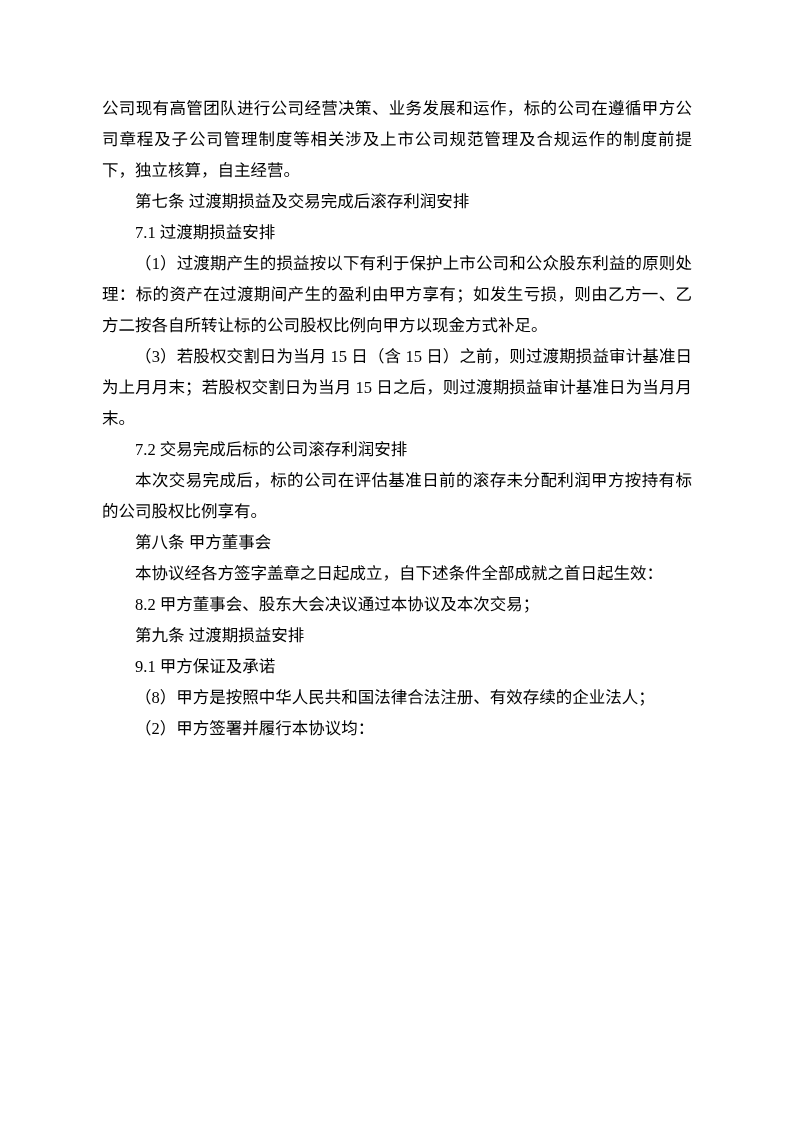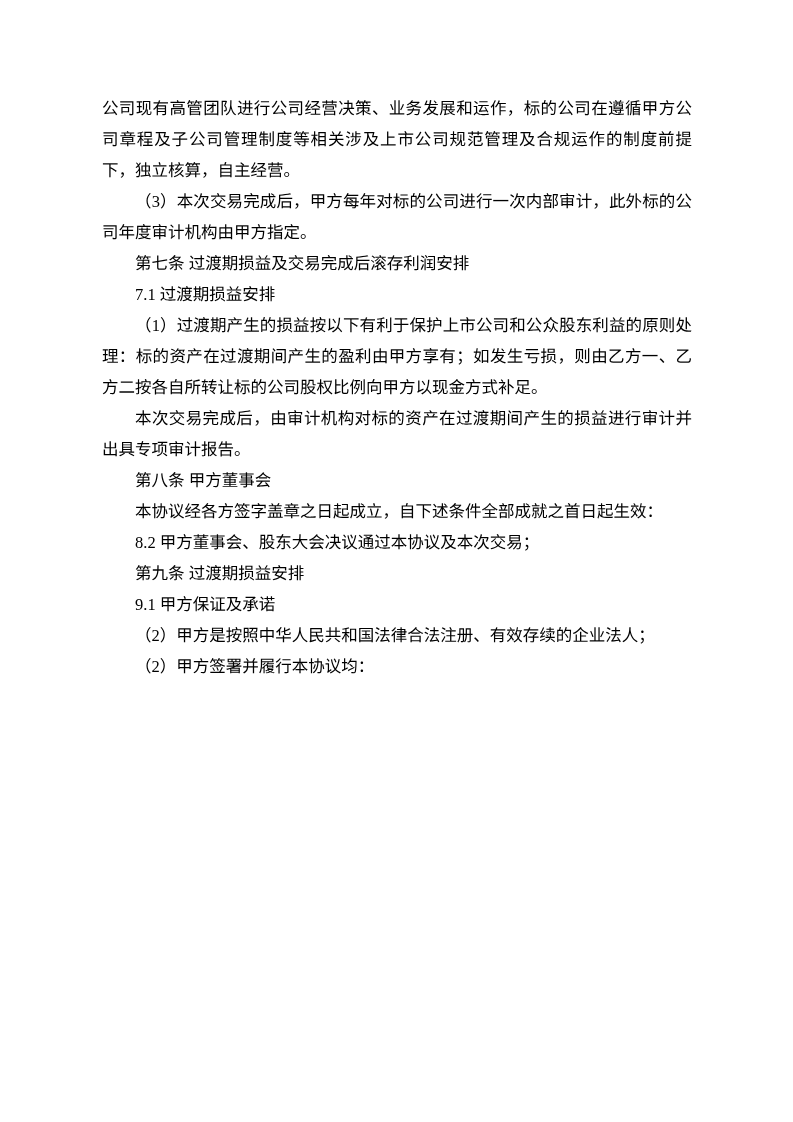--- a/index.html
+++ b/index.html
@@ -39,26 +39,27 @@
   .para.small-indent {
     text-indent: 1.1em;
   }
 </style>
 </head>
 <body>
 
 <div class="page">
   <div class="doc-body">
     <p class="para no-indent">公司现有高管团队进行公司经营决策、业务发展和运作，标的公司在遵循甲方公司章程及子公司管理制度等相关涉及上市公司规范管理及合规运作的制度前提下，独立核算，自主经营。</p>
-    <p class="para">（3）本次交易完成后，甲方每年对标的公司进行一次内部审计，此外标的公司年度审计机构由甲方指定。</p>
     <p class="para">第七条 过渡期损益及交易完成后滚存利润安排</p>
     <p class="para">7.1 过渡期损益安排</p>
     <p class="para">（1）过渡期产生的损益按以下有利于保护上市公司和公众股东利益的原则处理：标的资产在过渡期间产生的盈利由甲方享有；如发生亏损，则由乙方一、乙方二按各自所转让标的公司股权比例向甲方以现金方式补足。</p>
-    <p class="para">本次交易完成后，由审计机构对标的资产在过渡期间产生的损益进行审计并出具专项审计报告。</p>
+    <p class="para">（3）若股权交割日为当月 15 日（含 15 日）之前，则过渡期损益审计基准日为上月月末；若股权交割日为当月 15 日之后，则过渡期损益审计基准日为当月月末。</p>
+    <p class="para">7.2 交易完成后标的公司滚存利润安排</p>
+    <p class="para">本次交易完成后，标的公司在评估基准日前的滚存未分配利润甲方按持有标的公司股权比例享有。</p>
     <p class="para">第八条 甲方董事会</p>
     <p class="para">本协议经各方签字盖章之日起成立，自下述条件全部成就之首日起生效：</p>
     <p class="para">8.2 甲方董事会、股东大会决议通过本协议及本次交易；</p>
     <p class="para">第九条 过渡期损益安排</p>
     <p class="para">9.1 甲方保证及承诺</p>
-    <p class="para">（2）甲方是按照中华人民共和国法律合法注册、有效存续的企业法人；</p>
+    <p class="para">（8）甲方是按照中华人民共和国法律合法注册、有效存续的企业法人；</p>
     <p class="para">（2）甲方签署并履行本协议均：</p>
   </div>
 </div>
 
 </body></html>

